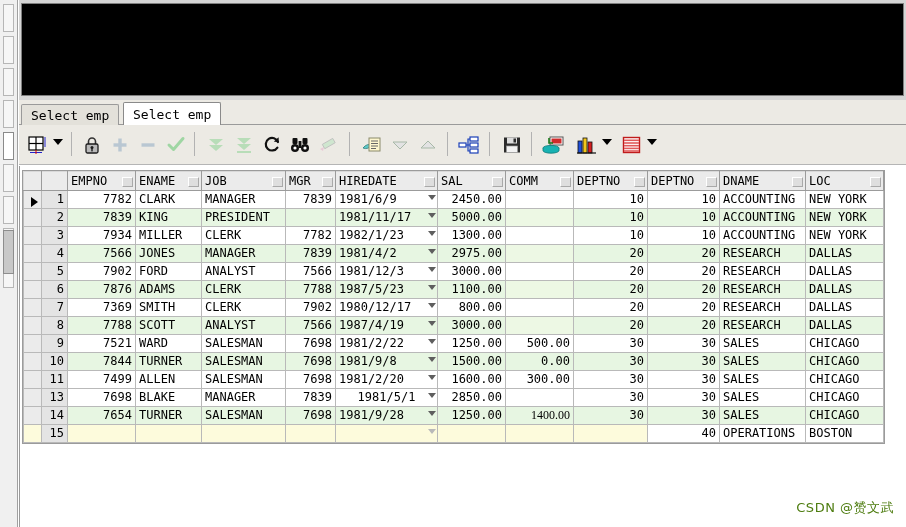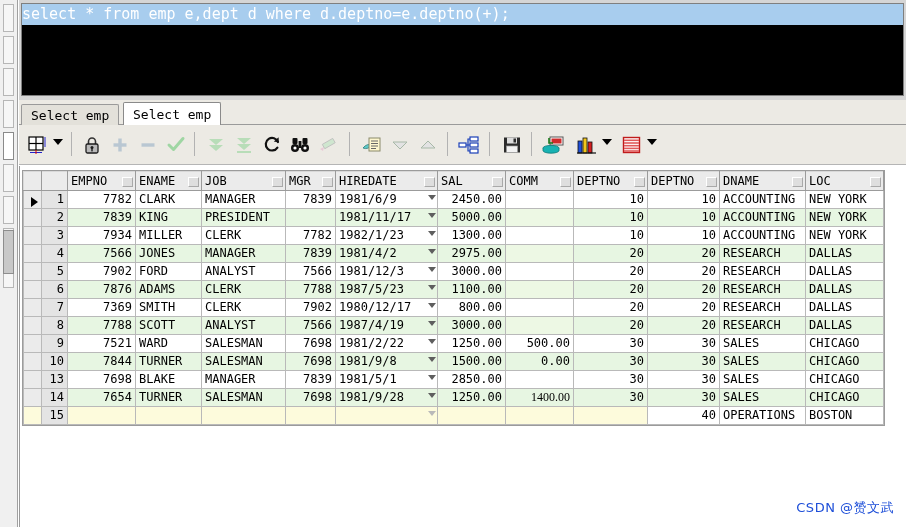--- a/index.html
+++ b/index.html
@@ -150,21 +150,21 @@
   td.date .dd{
     position:absolute;right:1px;top:4px;width:0;height:0;
     border-left:4px solid transparent;border-right:4px solid transparent;
     border-top:5px solid #5e5e5e;
   }
   tr.newrow td.date .dd{border-top-color:#b9b9b9;}
 
   
   #watermark{
     position:absolute;right:12px;bottom:10px;
-    color:#1d4ed8;font-size:13px;
+    color:#4d7c0f;font-size:13px;
     font-family:"DejaVu Sans","Liberation Sans",sans-serif;
     letter-spacing:.5px;
     user-select:none;
   }
 </style>
 </head>
 <body>
 
 <div id="left-strip">
   <div class="strip-box"></div>
@@ -174,21 +174,20 @@
   <div class="strip-box sel"></div>
   <div class="strip-box"></div>
   <div class="strip-box"></div>
   <div class="strip-box"></div>
   <div class="strip-box"></div>
   <div class="strip-scroll"></div>
 </div>
 
 <div id="editor-wrap">
   <div id="editor">
-    <div class="sql-line full"><span class="hl">select * from emp e,dept d where d.deptno=e.deptno(+);</span></div>
   </div>
 </div>
 
 <div id="tabstrip">
   <div class="tab" style="left:2px;"><span>Select emp</span></div>
   <div class="tab active" style="left:104px;"><span>Select emp</span></div>
 </div>
 
 <div id="toolbar">
 
@@ -531,26 +530,41 @@
             <td class="dat txt date" style="width: 102px;">1981/9/8<span class="dd"></span></td>
             <td class="dat num" style="width: 68px;">1500.00</td>
             <td class="dat num" style="width: 68px;">0.00</td>
             <td class="dat num" style="width: 74px;">30</td>
             <td class="dat num dept2" style="width: 72px;">30</td>
             <td class="dat txt dname" style="width: 86px;">SALES</td>
             <td class="dat txt loc" style="width: 78px;">CHICAGO</td>
           </tr>
           <tr class="odd">
             <td class="c-mark"></td>
+            <td class="c-num">11</td>
+            <td class="dat num" style="width: 68px;">7499</td>
+            <td class="dat txt" style="width: 66px;">ALLEN</td>
+            <td class="dat txt" style="width: 84px;">SALESMAN</td>
+            <td class="dat num" style="width: 50px;">7698</td>
+            <td class="dat txt date" style="width: 102px;">1981/2/20<span class="dd"></span></td>
+            <td class="dat num" style="width: 68px;">1600.00</td>
+            <td class="dat num" style="width: 68px;">300.00</td>
+            <td class="dat num" style="width: 74px;">30</td>
+            <td class="dat num dept2" style="width: 72px;">30</td>
+            <td class="dat txt dname" style="width: 86px;">SALES</td>
+            <td class="dat txt loc" style="width: 78px;">CHICAGO</td>
+          </tr>
+          <tr class="odd">
+            <td class="c-mark"></td>
             <td class="c-num">13</td>
             <td class="dat num" style="width: 68px;">7698</td>
             <td class="dat txt" style="width: 66px;">BLAKE</td>
             <td class="dat txt" style="width: 84px;">MANAGER</td>
             <td class="dat num" style="width: 50px;">7839</td>
-            <td class="dat txt date" style="width: 102px;">1981/5/1<span class="dd"></span></td>
+            <td class="dat txt date" style="width: 102px; text-align: center;">1981/5/1<span class="dd"></span></td>
             <td class="dat num" style="width: 68px;">2850.00</td>
             <td class="dat num nullc" style="width: 68px;"></td>
             <td class="dat num" style="width: 74px;">30</td>
             <td class="dat num dept2" style="width: 72px;">30</td>
             <td class="dat txt dname" style="width: 86px;">SALES</td>
             <td class="dat txt loc" style="width: 78px;">CHICAGO</td>
           </tr>
           <tr class="alt">
             <td class="c-mark"></td>
             <td class="c-num">14</td>

